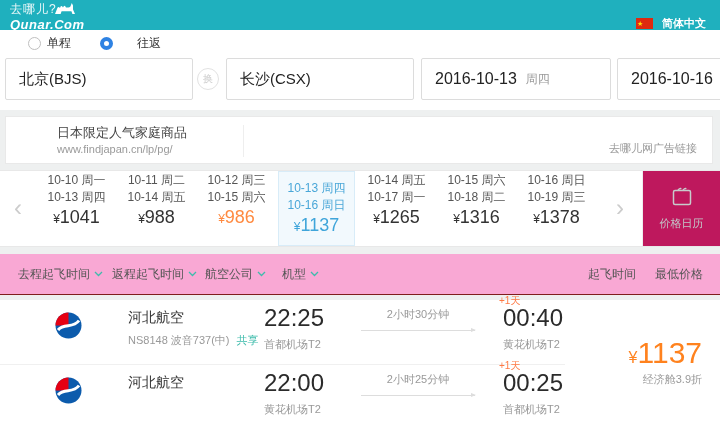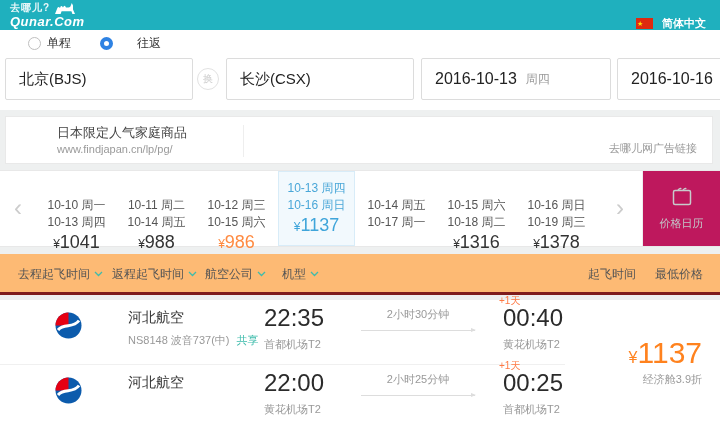--- a/index.html
+++ b/index.html
@@ -3,21 +3,21 @@
 <meta charset="utf-8">
 <style>
   * { margin:0; padding:0; box-sizing:border-box; }
   html,body { width:720px; height:429px; }
   body { font-family:"Liberation Sans","DejaVu Sans",sans-serif; background:#eef0f0; }
   #app { position:relative; width:720px; height:429px; overflow:hidden; background:#eef0f0; }
 
   
   .header { position:absolute; left:0; top:0; width:720px; height:30px; background:#1FB0BE; }
   .logo { position:absolute; left:10px; top:1px; cursor:pointer; }
-  .logo-top { font-size:10px; color:rgba(255,255,255,.9); letter-spacing:1px;font-weight:bold; }
+  .logo-top { font-size:12px; color:rgba(255,255,255,.9); letter-spacing:1px; }
   .logo-main { font-size:13px; font-weight:bold; color:#fff; font-style:italic; letter-spacing:.5px; line-height:13px; }
   .camel { position:absolute; left:44px; top:0; }
   .lang { position:absolute; right:14px; top:0; height:46px; display:flex; align-items:center; gap:9px; cursor:pointer; }
   .flag { width:17px; height:11px; background:#DE2910; position:relative; font-size:7px; color:#FFDE00; line-height:11px; padding-left:1px; }
   .lang-label { font-size:11px; color:#fff; font-weight:bold; }
 
   
   .top-block { position:absolute; left:0; top:30px; width:720px; height:80px; background:#fff; }
 
   .trip-row { position:absolute; left:0; top:0; width:720px; height:26px;text-decoration:underline; }
@@ -44,36 +44,36 @@
   .ad-title { position:absolute; left:51px; top:7px; font-size:13px; color:#444; cursor:pointer; }
   .ad-url { position:absolute; left:51px; top:26px; font-size:11px; color:#9a9a9a; cursor:pointer; }
   .ad-divider { position:absolute; left:237px; top:8px; width:1px; height:32px; background:#eee; }
   .ad-link { position:absolute; right:15px; bottom:7px; font-size:11px; color:#999; cursor:pointer; }
 
   
   .cal-card { position:absolute; left:0; top:170px; width:720px; height:77px; background:#fff; border-top:1px solid #e8e8e8; border-bottom:1px solid #e8e8e8; }
   .cal-chevron { position:absolute; top:20px; font-size:24px; color:#ccc; cursor:pointer; line-height:34px; width:20px; text-align:center; }
   .cal-chevron.prev { left:8px; }
   .cal-chevron.next { left:610px; }
-  .cal-col { position:absolute; top:0; width:77px; height:75px; text-align:center; padding-top:26px; cursor:pointer; }
+  .cal-col { position:absolute; top:0; width:77px; height:75px; text-align:center; padding-top:1px; cursor:pointer; }
   .cal-col.c0{left:38px} .cal-col.c1{left:118px} .cal-col.c2{left:198px} .cal-col.c3{left:278px}
   .cal-col.c4{left:358px} .cal-col.c5{left:438px} .cal-col.c6{left:518px}
   .cal-date { font-size:12px; color:#555; line-height:17px; }
   .cal-price { margin-top:1px; color:#333; }
   .cal-yen { font-size:12px; }
   .cal-amount { font-size:18px; }
   .cal-col.orange-price .cal-price { color:#FF8A40; }
   .cal-col.selected { background:#f2f9fd; border:1px solid #d8ecf8; padding-top:8px; }
   .cal-col.selected .cal-date { color:#4AA7D8; }
   .cal-col.selected .cal-price { color:#3FA5DA; }
   .pc-panel { position:absolute; left:642px; top:0; width:78px; height:75px; background:#be185d; border-left:1px solid #eee; text-align:center; padding-top:14px; cursor:pointer; }
   .pc-label { font-size:11px; color:#c3c6c8; margin-top:5px; }
 
   
-  .filter-card { position:absolute; left:0; top:254px; width:720px; height:41px; background:#fdba74; border-bottom:3px solid #7f1d1d; }
+  .filter-card { position:absolute; left:0; top:254px; width:720px; height:41px; background:#f9a8d4; border-bottom:1px solid #7f1d1d; }
   .filter-item { position:absolute; top:0; height:41px; line-height:41px; font-size:12px; color:#555; cursor:pointer; }
   .filter-item svg { margin-left:4px; vertical-align:1px; }
   .fi-0{left:18px} .fi-1{left:112px} .fi-2{left:205px} .fi-3{left:282px}
   .sort-item { position:absolute; top:0; height:41px; line-height:41px; font-size:12px; color:#555; cursor:pointer; }
   .sort-depart { left:588px; } .sort-price { left:655px; }
 
   
   .flights-card { position:absolute; left:0; top:300px; width:720px; height:129px; background:#fff; }
   .flight-row { position:absolute; left:0; width:720px; height:64px; cursor:pointer; }
   .flight-row.r0 { top:0; } .flight-row.r1 { top:65px; }
@@ -168,20 +168,21 @@
       <div class="cal-price"><span class="cal-yen">¥</span><span class="cal-amount">986</span></div>
     </div>
     <div class="cal-col c3 selected">
       <div class="cal-date">10-13 周四</div>
       <div class="cal-date">10-16 周日</div>
       <div class="cal-price"><span class="cal-yen">¥</span><span class="cal-amount">1137</span></div>
     </div>
     <div class="cal-col c4">
       <div class="cal-date">10-14 周五</div>
       <div class="cal-date">10-17 周一</div>
+      <div class="cal-price"><span class="cal-yen">¥</span><span class="cal-amount">1265</span></div>
     </div>
     <div class="cal-col c5">
       <div class="cal-date">10-15 周六</div>
       <div class="cal-date">10-18 周二</div>
       <div class="cal-price"><span class="cal-yen">¥</span><span class="cal-amount">1316</span></div>
     </div>
     <div class="cal-col c6">
       <div class="cal-date">10-16 周日</div>
       <div class="cal-date">10-19 周三</div>
       <div class="cal-price"><span class="cal-yen">¥</span><span class="cal-amount">1378</span></div>
@@ -227,21 +228,21 @@
             <path d="M3 18 C9 10.5 18 17 24 8.5" stroke="#fff" stroke-width="3" fill="none"></path>
           </svg>
       </span>
       <div class="airline-name">河北航空</div>
       <div class="airline-sub">
         <span>NS8148</span>
         <span>波音737(中)</span>
         <span class="shared">共享</span>
       </div>
       <div class="dep-block">
-        <div class="time-big">22:35</div>
+        <div class="time-big">22:25</div>
         <div class="airport">首都机场T2</div>
       </div>
       <div class="dur-block">
         <div class="dur-text">2小时30分钟</div>
         <div class="dur-line"></div>
       </div>
       <div class="plus-day">+1天</div>
       <div class="arr-block">
         <div class="time-big">00:40</div>
         <div class="airport">黄花机场T2</div>

